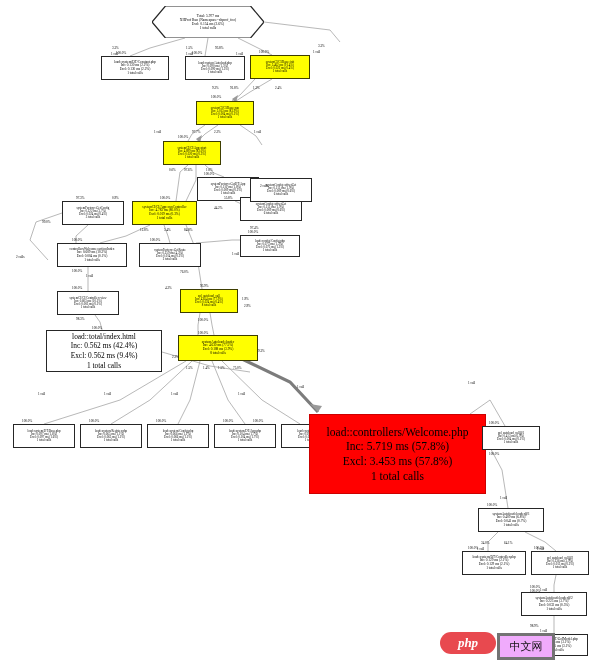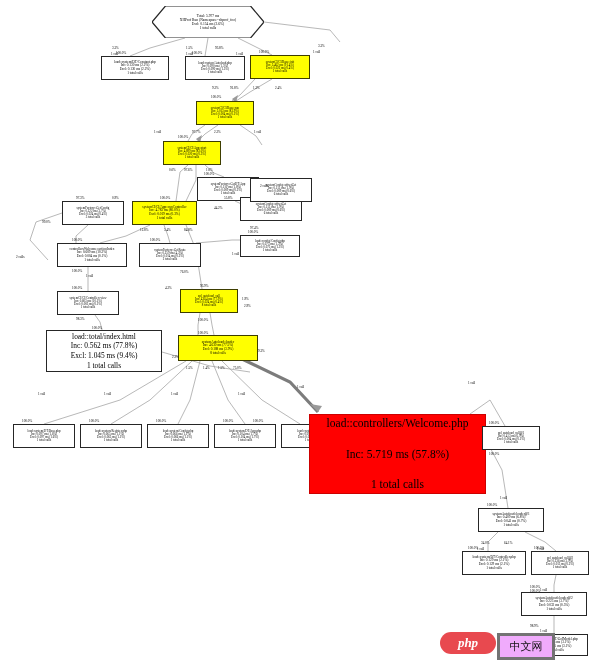--- a/index.html
+++ b/index.html
@@ -9,21 +9,21 @@
   svg.edges{position:absolute;left:0;top:0;width:597px;height:661px;pointer-events:none;}
 
   .node{position:absolute;box-sizing:border-box;border:1px solid #262626;
         background:#ffffff;text-align:center;line-height:1.05;
         display:flex;flex-direction:column;justify-content:center;align-items:center;
         overflow:hidden;}
   .node .ln{display:block;white-space:nowrap;}
   .node.tiny{font-size:3.1px;padding:1px 2px;}
   .node.small{font-size:3.4px;padding:1px 2px;}
   .node.yellow{background:#ffff00;border-color:#3d3d00;}
-  .node.red{background:#ff0000;border-color:#cc0000;font-size:11.5px;line-height:1.28;gap:16px;}
+  .node.red{background:#ff0000;border-color:#cc0000;font-size:11.5px;line-height:1.28;}
   .node.big{font-size:7.4px;line-height:1.3;}
   .node.hex{border:none;background:transparent;}
   .hexshape{position:absolute;left:0;top:0;width:100%;height:100%;}
   .hexlabel{position:relative;z-index:2;font-size:3.6px;line-height:1.12;text-align:center;}
 
   .lbl{position:absolute;font-size:3.3px;white-space:nowrap;color:#000;
        font-family:"Liberation Serif","DejaVu Serif",serif;}
 
   .watermark{position:absolute;left:268px;top:637px;font-size:13px;color:#b9b9b9;
              font-family:"Liberation Serif","DejaVu Serif",serif;letter-spacing:.4px;
@@ -202,22 +202,22 @@
         <span class="ln">1 total calls</span>
       </div>
       <div class="node yellow tiny" style="left: 180px; top: 289px; width: 58px; height: 24px;">
         <span class="ln">spl_autoload_call</span>
         <span class="ln">Inc: 4.654 ms (77.9%)</span>
         <span class="ln">Excl: 0.024 ms (0.4%)</span>
         <span class="ln">8 total calls</span>
       </div>
       <div class="node big" style="left: 46px; top: 330px; width: 116px; height: 42px;">
         <span class="ln">load::total/index.html</span>
-        <span class="ln">Inc: 0.562 ms (77.8%)</span>
-        <span class="ln">Excl: 1.045 ms (9.4%)</span>
+        <span class="ln">Inc: 0.562 ms (42.4%)</span>
+        <span class="ln">Excl: 0.562 ms (9.4%)</span>
         <span class="ln">1 total calls</span>
       </div>
       <div class="node yellow small" style="left: 178px; top: 335px; width: 80px; height: 26px;">
         <span class="ln">systemAutoload::loader</span>
         <span class="ln">Inc: 4.630 ms (77.5%)</span>
         <span class="ln">Excl: 0.188 ms (3.9%)</span>
         <span class="ln">8 total calls</span>
       </div>
       <div class="node tiny" style="left: 13px; top: 424px; width: 62px; height: 24px;">
         <span class="ln">load::system/DT/Base.php</span>
@@ -245,20 +245,21 @@
       </div>
       <div class="node tiny" style="left: 281px; top: 424px; width: 62px; height: 24px;">
         <span class="ln">load::system/Route.php</span>
         <span class="ln">Inc: 0.093 ms (1.6%)</span>
         <span class="ln">Excl: 0.093 ms (1.6%)</span>
         <span class="ln">1 total calls</span>
       </div>
       <div class="node red" style="left: 309px; top: 414px; width: 177px; height: 80px;">
         <span class="ln">load::controllers/Welcome.php</span>
         <span class="ln">Inc: 5.719 ms (57.8%)</span>
+        <span class="ln">Excl: 3.453 ms (57.8%)</span>
         <span class="ln">1 total calls</span>
       </div>
       <div class="node tiny" style="left: 482px; top: 426px; width: 58px; height: 24px;">
         <span class="ln">spl_autoload_call@1</span>
         <span class="ln">Inc: 0.413 ms (6.9%)</span>
         <span class="ln">Excl: 0.004 ms (0.1%)</span>
         <span class="ln">1 total calls</span>
       </div>
       <div class="node small" style="left: 478px; top: 508px; width: 66px; height: 24px;">
         <span class="ln">systemAutoload::loader@1</span>

